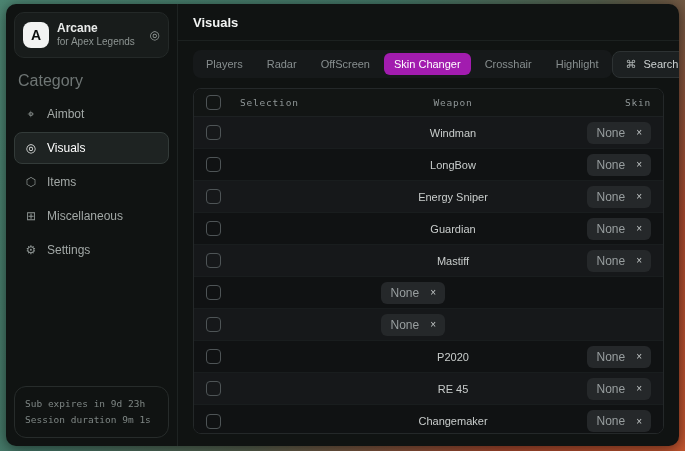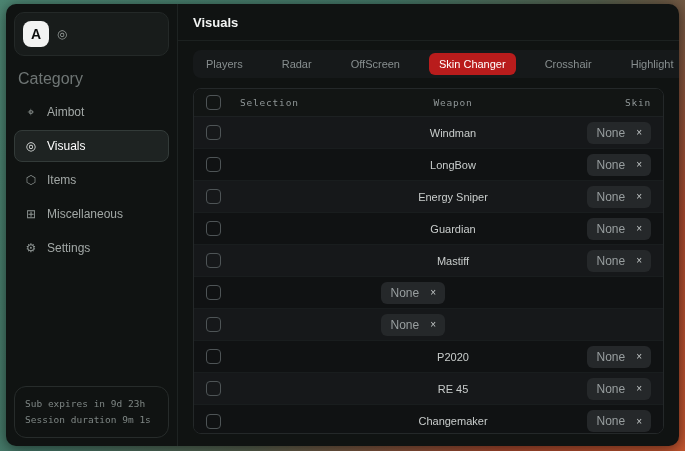--- a/index.html
+++ b/index.html
@@ -37,23 +37,23 @@
   .nav-item.active { background:#1e2322; border-color:#333b39; color:#ffffff; }
   .nav-item.active .nico { color:#e4e7e6; }
   .side-footer {
     margin-top:auto; border:1px solid #272c2b; border-radius:12px; padding:9px 10px;
     font-family:"DejaVu Sans Mono", monospace; font-size:9.5px; color:#7e8684; line-height:1.7;
   }
   
   .main { flex:1; display:flex; flex-direction:column; min-width:0; }
   .main-title { font-size:13px; font-weight:bold; color:#f2f4f3; padding:11px 15px 10px; border-bottom:1px solid #1c2120; }
   .tabs-row { display:flex; align-items:center; justify-content:space-between; padding:9px 15px 8px; }
-  .tab-strip { display:inline-flex; align-items:center; background:#16191a; border-radius:8px; padding:3px; gap:19px; }
+  .tab-strip { display:inline-flex; align-items:center; background:#16191a; border-radius:8px; padding:3px; gap:4px; }
   .tab { padding:5px 10px; border-radius:6px; color:#878e8f; font-size:11px; cursor:pointer; white-space:nowrap; }
-  .tab.active { background:#b91c1c; color:#ffffff; }
+  .tab.active { background:#a21caf; color:#ffffff; }
   .search-btn {
     display:inline-flex; align-items:center; gap:7px; background:#1c2021; border:1px solid #2d3233;
     border-radius:8px; padding:6px 13px; color:#ccd1d1; font-size:11px; cursor:pointer;
   }
   .search-btn .sico { font-size:11px; color:#aeb4b4; }
   
   .table-card { margin:2px 15px 12px; border:1px solid #242829; border-radius:8px; overflow:hidden; background:#101213; }
   .t-header {
     display:flex; align-items:center; height:28px; padding:0 12px; background:#121514;
     border-bottom:1px solid #1d2122;
@@ -80,20 +80,24 @@
   .skin-chip .x { color:#c2c7c7; font-size:10px; margin-left:11px; cursor:pointer; }
 </style>
 </head>
 <body>
 
 <div class="window">
 
   <aside class="sidebar">
     <div class="brand">
       <div class="logo">A</div>
+      <div class="brand-text">
+        <div class="brand-name">Arcane</div>
+        <div class="brand-sub">for Apex Legends</div>
+      </div>
       <div class="brand-ico">◎</div>
     </div>
 
     <div class="cat-label">Category</div>
 
     <nav id="nav-list">
       <div class="nav-item">
         <span class="nico">⌖</span>
         <span class="nav-label">Aimbot</span>
       </div>

